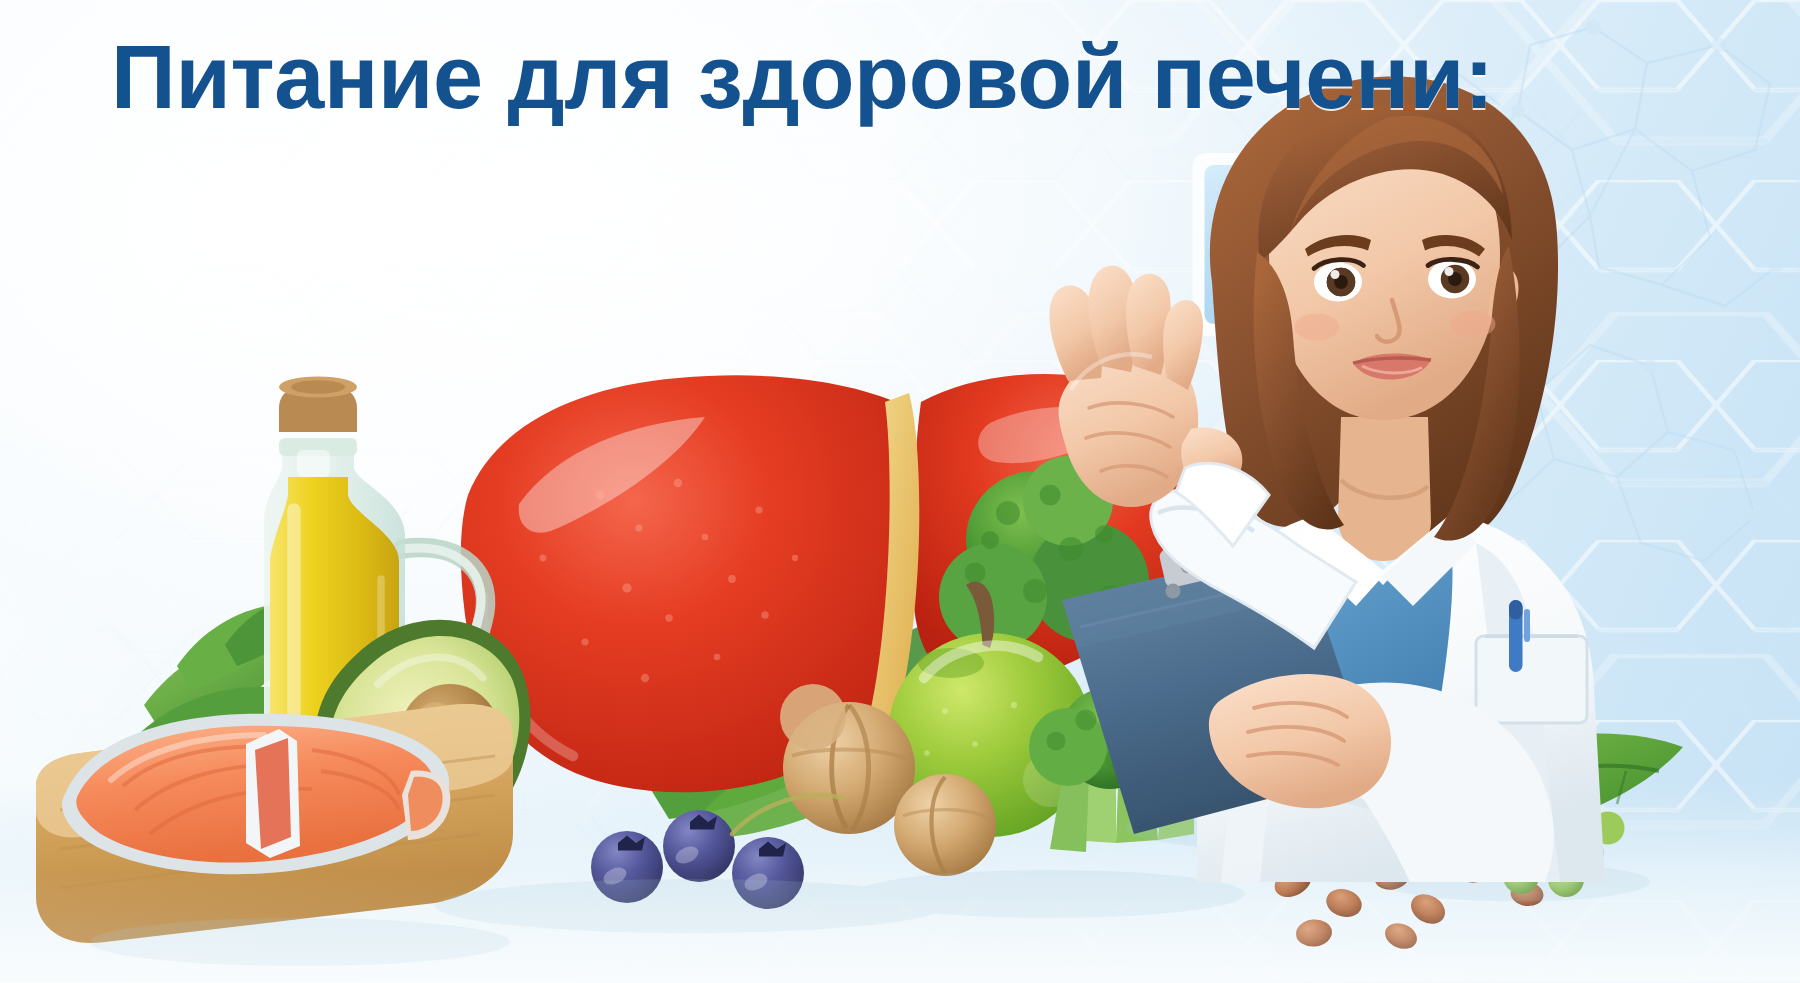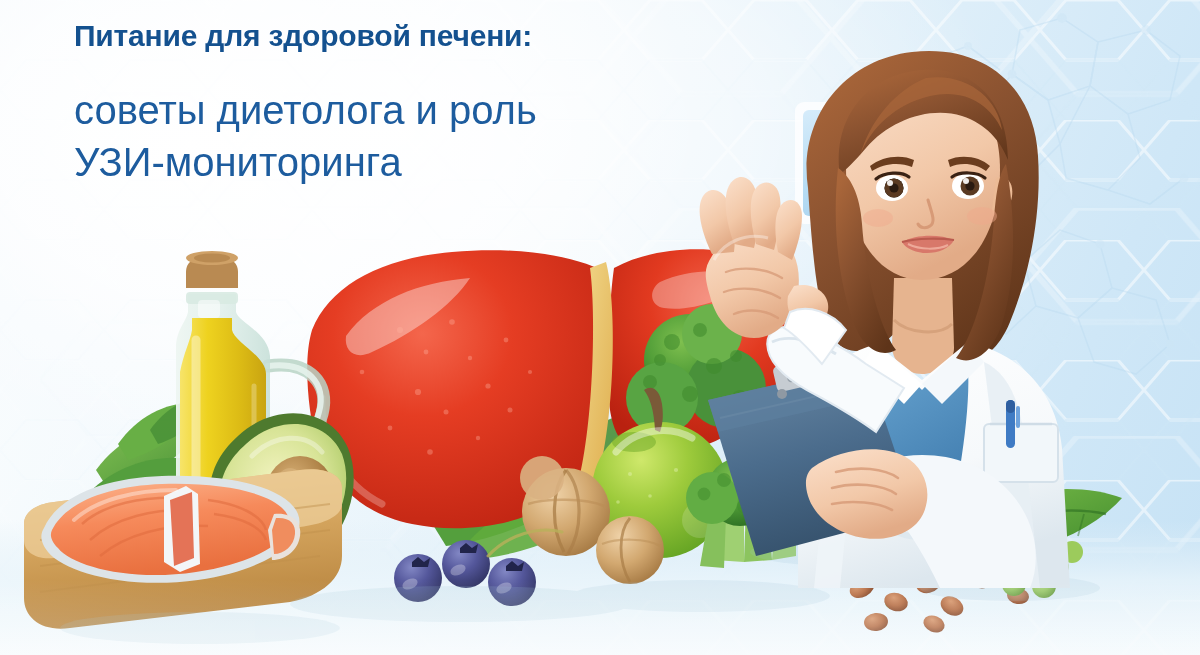--- a/index.html
+++ b/index.html
@@ -18,23 +18,23 @@
   
   .hex-layer{position:absolute;inset:0;opacity:.55;}
   .mol-layer{position:absolute;inset:0;opacity:.5;}
 
   
   .headline{
     position:absolute;left:74px;top:20px;width:830px;
     z-index:40;
   }
   .title-main{
-    font-size:30px;font-weight:700;line-height:1.06;
+    font-size:60px;font-weight:700;line-height:1.06;
     color:#14518f;letter-spacing:-.2px;white-space:nowrap;
-    margin:0 0 32px 0;
+    margin:0 0 20px 0;
     text-shadow:0 1px 0 rgba(255,255,255,.85);
   }
   .title-sub{
     font-size:40px;font-weight:400;line-height:1.30;
     color:#1d5c9e;letter-spacing:0px;
     margin:0;
     text-shadow:0 1px 0 rgba(255,255,255,.8);
   }
   .title-sub .l2{display:block;}
   .title-sub .l3{display:block;}
@@ -107,24 +107,20 @@
         <stop offset="0%" stop-color="#ffffff" stop-opacity=".95"></stop>
         <stop offset="60%" stop-color="#ffffff" stop-opacity=".55"></stop>
         <stop offset="100%" stop-color="#ffffff" stop-opacity="0"></stop>
       </radialGradient>
     </defs>
     <rect width="1200" height="655" fill="url(#glow)"></rect>
   </svg>
 
   <div class="headline">
     <h1 class="title-main">Питание для здоровой печени:</h1>
-    <div class="title-sub">
-      <span class="l2">советы диетолога и роль</span>
-      <span class="l3">УЗИ-мониторинга</span>
-    </div>
   </div>
 
   <svg class="monitor" viewBox="0 0 165 160">
     <defs>
       <linearGradient id="scr" x1="0" y1="0" x2="0.4" y2="1">
         <stop offset="0%" stop-color="#cfe9fa"></stop>
         <stop offset="55%" stop-color="#aed8f2"></stop>
         <stop offset="100%" stop-color="#9ccdee"></stop>
       </linearGradient>
     </defs>

